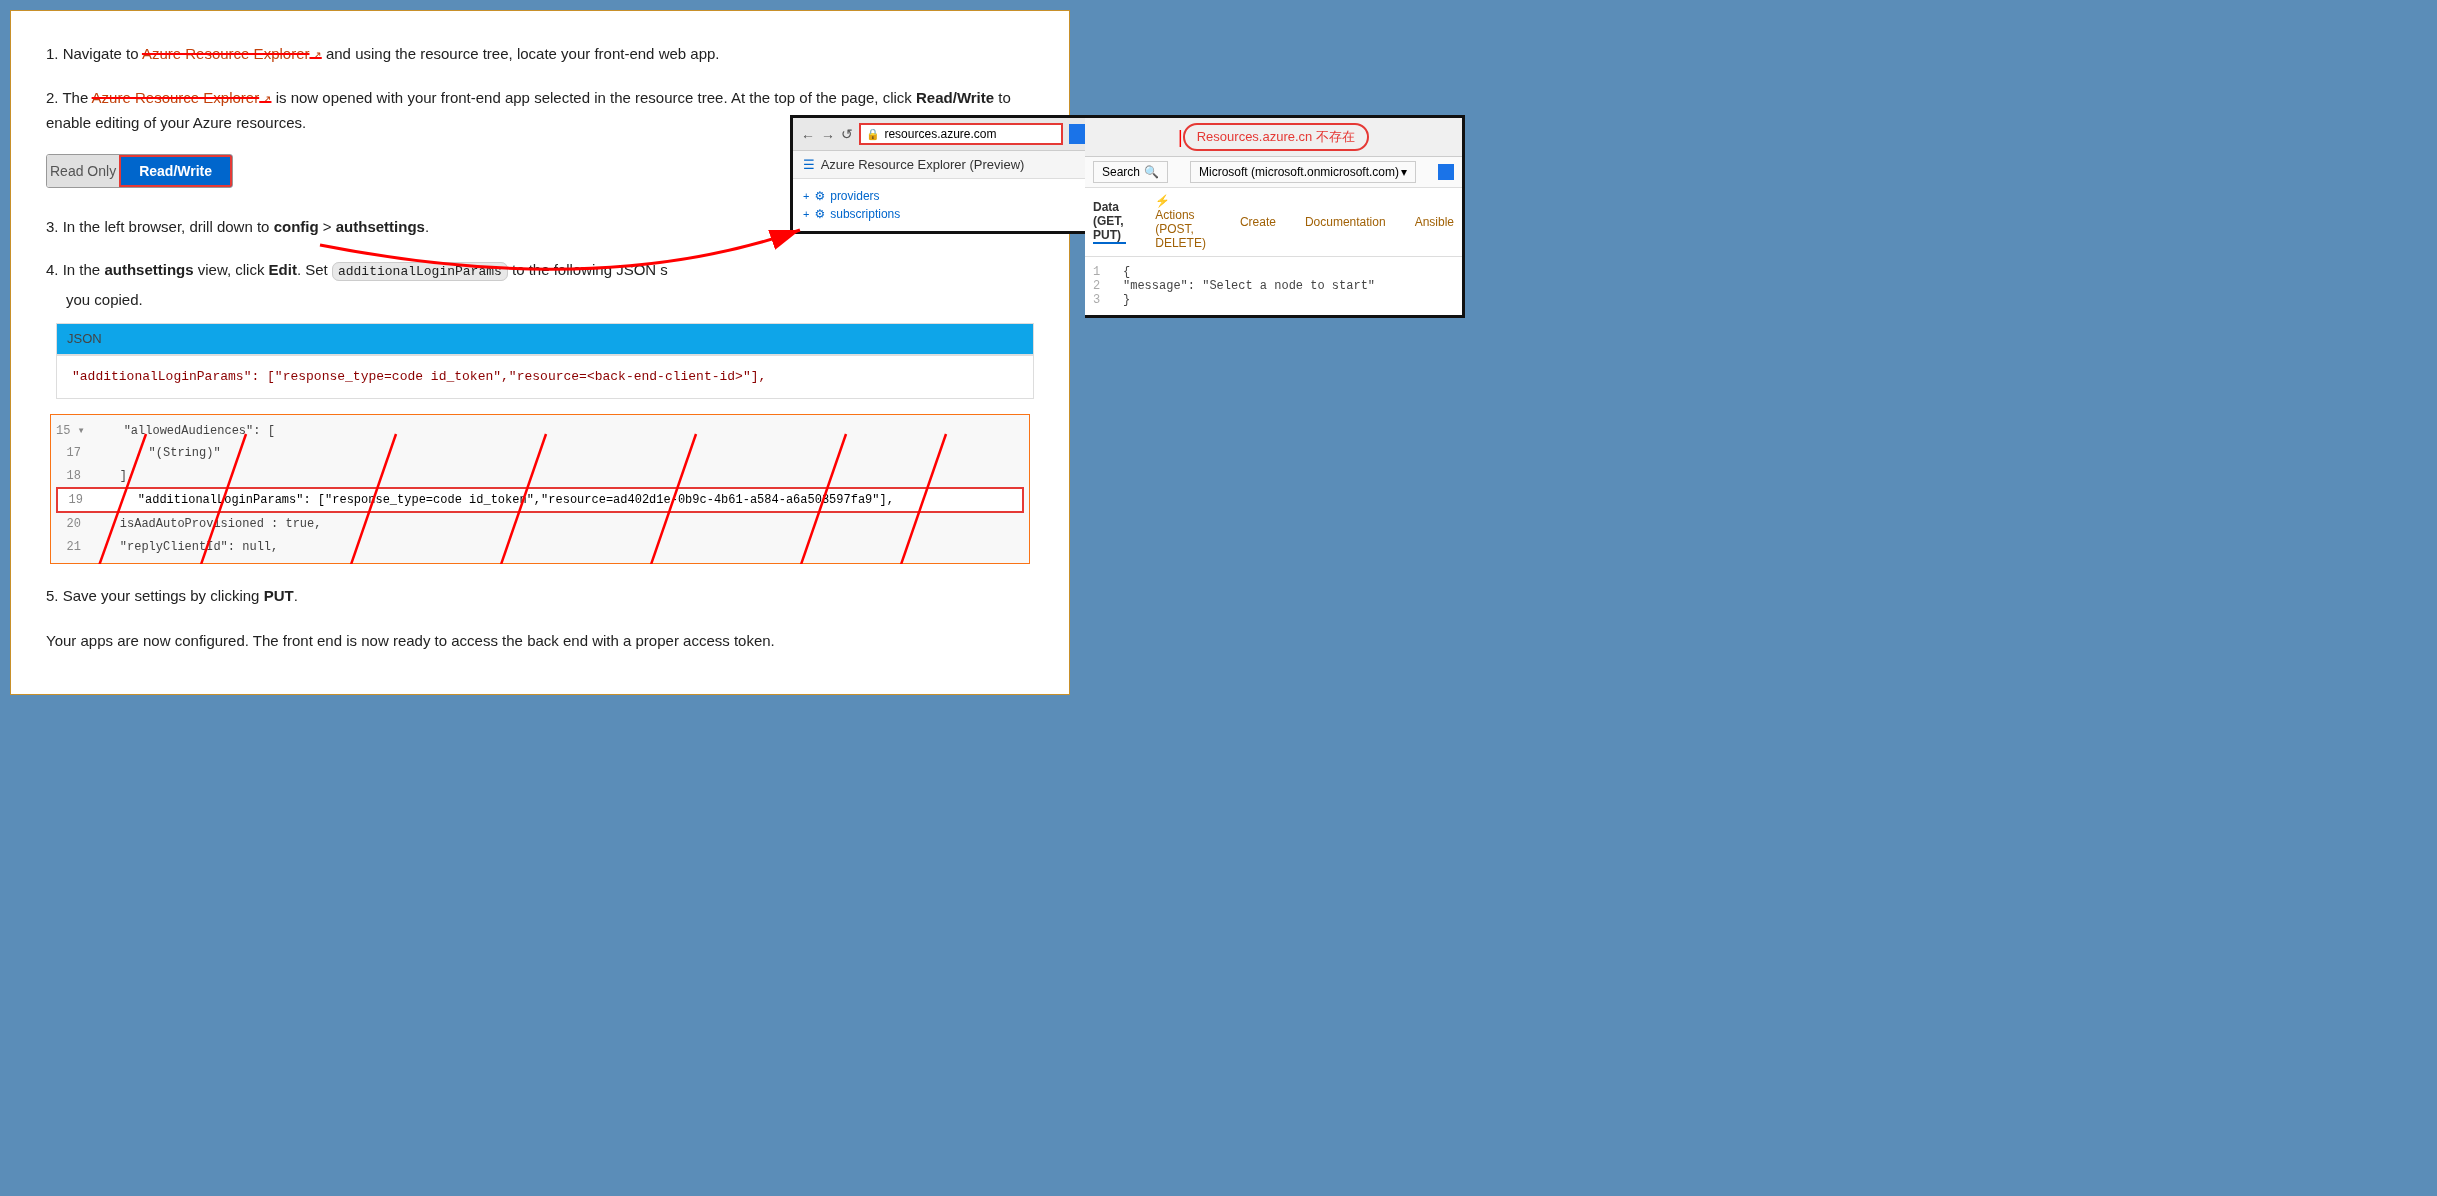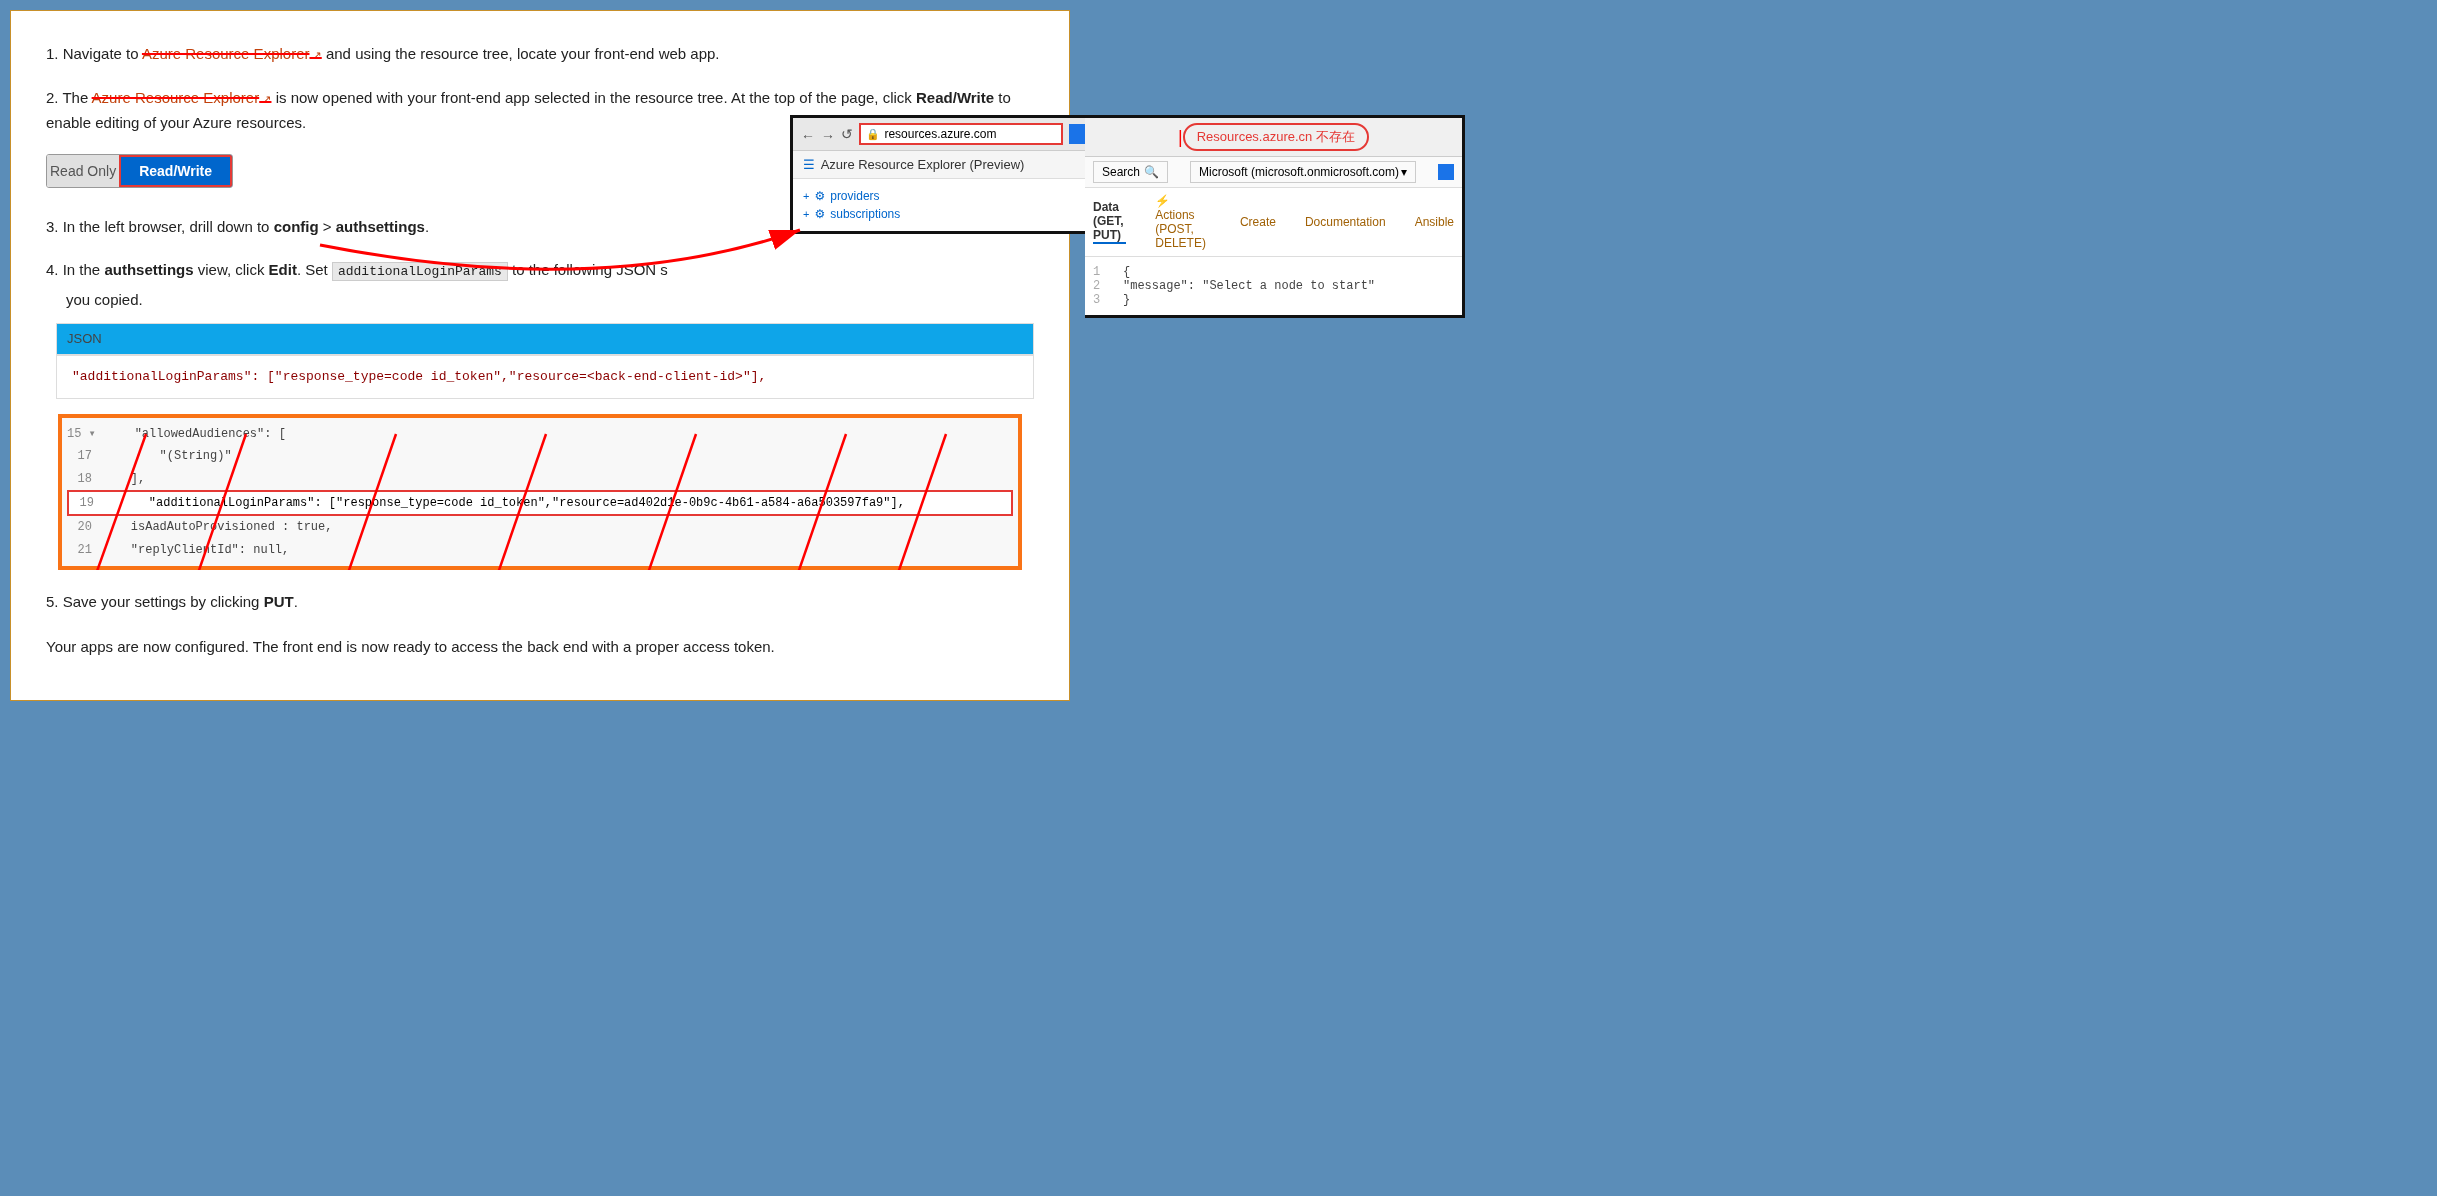--- a/index.html
+++ b/index.html
@@ -90,23 +90,23 @@
       background: white;
       border: 1px solid #ddd;
       padding: 10px 15px;
       font-family: 'Courier New', monospace;
       font-size: 13px;
       color: #8b0000;
       margin-bottom: 15px;
     }
 
     .code-image-block {
-      border: 4px solid #f97316;
+      border: 1px solid #f97316;
       background: #f8f8f8;
-      margin: 10px 12px;
+      margin: 10px 4px;
       padding: 5px;
       font-family: 'Courier New', monospace;
       font-size: 12px;
       position: relative;
     }
 
     .code-lines {
       display: flex;
       flex-direction: column;
     }
@@ -141,21 +141,21 @@
     .line-highlight .line-content {
       color: #000;
     }
 
     .inline-code {
       background: #e8e8e8;
       border: 1px solid #ccc;
       padding: 1px 5px;
       font-family: 'Courier New', monospace;
       font-size: 13px;
-      border-radius: 0;
+      border-radius: 7px;
     }
 
     
     .azure-panel {
       position: absolute;
       top: 115px;
       left: 790px;
       width: 310px;
       background: white;
       border: 3px solid #111;

